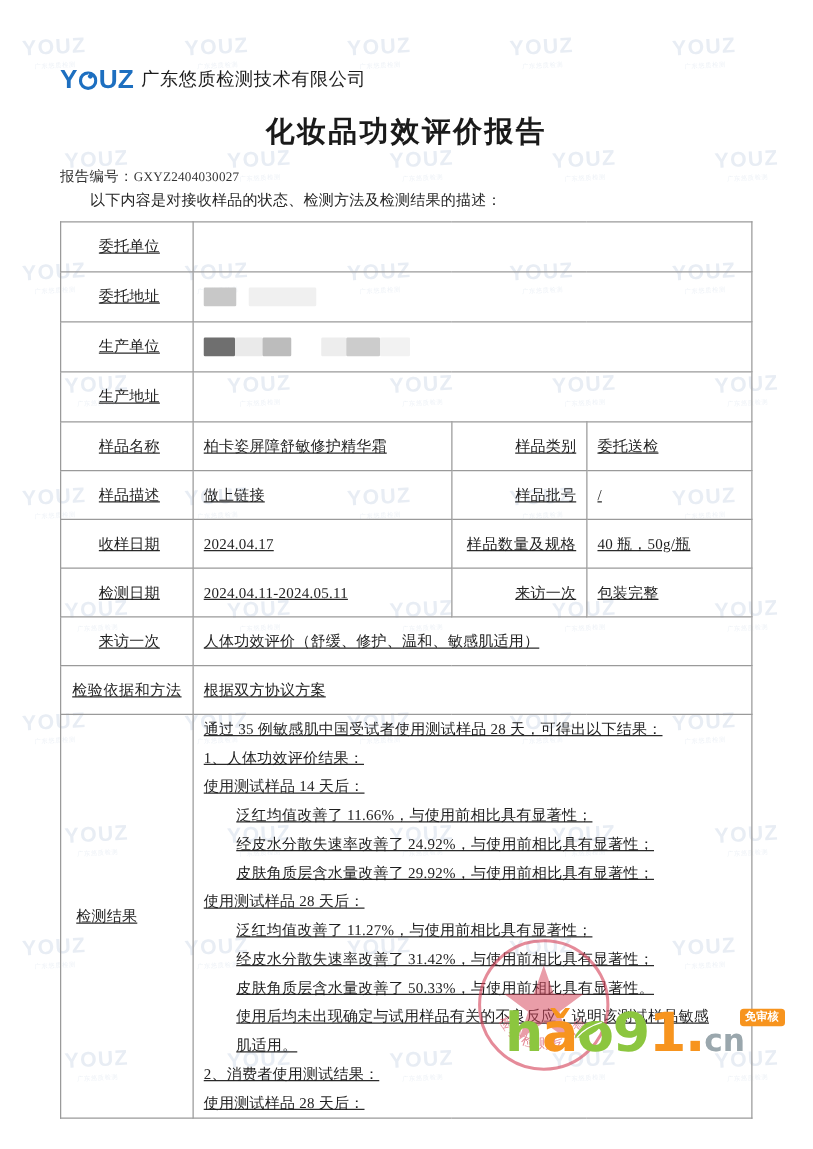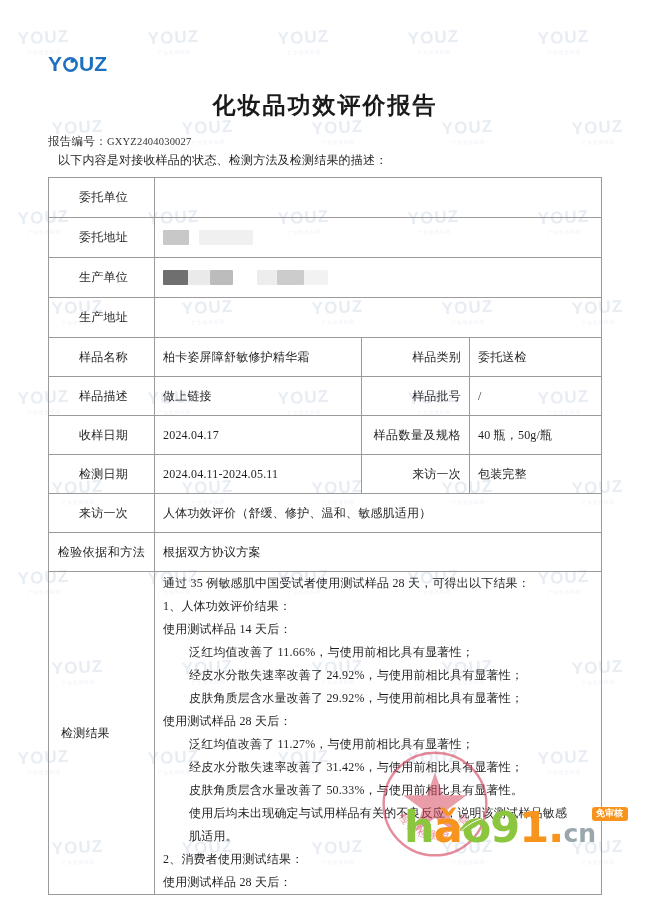--- a/index.html
+++ b/index.html
@@ -100,32 +100,33 @@
     letter-spacing: 0.3px;
     color: #333;
   }
   .report-no .num {
     font-family: "Liberation Serif", serif;
     font-size: 10.5px;
     letter-spacing: 0.2px;
   }
   .intro {
     margin-top: 3px;
-    margin-left: 10px;
+    margin-left: 24px;
     font-size: 12px;
     letter-spacing: 0.2px;
     color: #262626;
   }
 
   
   table.report {
     width: 100%;
     border-collapse: collapse;
     margin-top: 8px;
     table-layout: fixed;
+    text-decoration: underline;
   }
   table.report td {
     border: 1px solid #9a9a9a;
     padding: 0 8px;
     font-size: 12px;
     color: #1f1f1f;
     vertical-align: middle;
     letter-spacing: 0.2px;
   }
   td.lbl {
@@ -300,20 +301,21 @@
       <span>Y</span>
       <span class="o-mark">
         <svg viewBox="0 0 20 20" width="15" height="15" aria-hidden="true">
           <circle cx="10" cy="10" r="8.2" fill="none" stroke="#1d6fc0" stroke-width="3.4"></circle>
           <path d="M10 2.2 L15 8 L10 10 Z" fill="#ffffff"></path>
           <circle cx="12.4" cy="5.4" r="2.6" fill="#1d6fc0"></circle>
         </svg>
       </span>
       <span>UZ</span>
     </div>
+    <div class="company">广东悠质检测技术有限公司</div>
   </div>
 
   <div class="title">化妆品功效评价报告</div>
 
   <div class="report-no">
     <span>报告编号：</span><span class="num">GXYZ2404030027</span>
   </div>
   <div class="intro">以下内容是对接收样品的状态、检测方法及检测结果的描述：</div>
 
   <table class="report">

